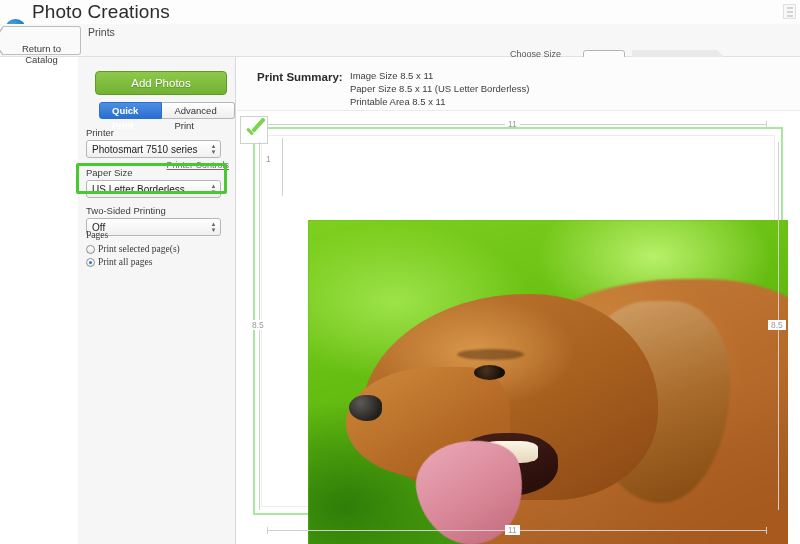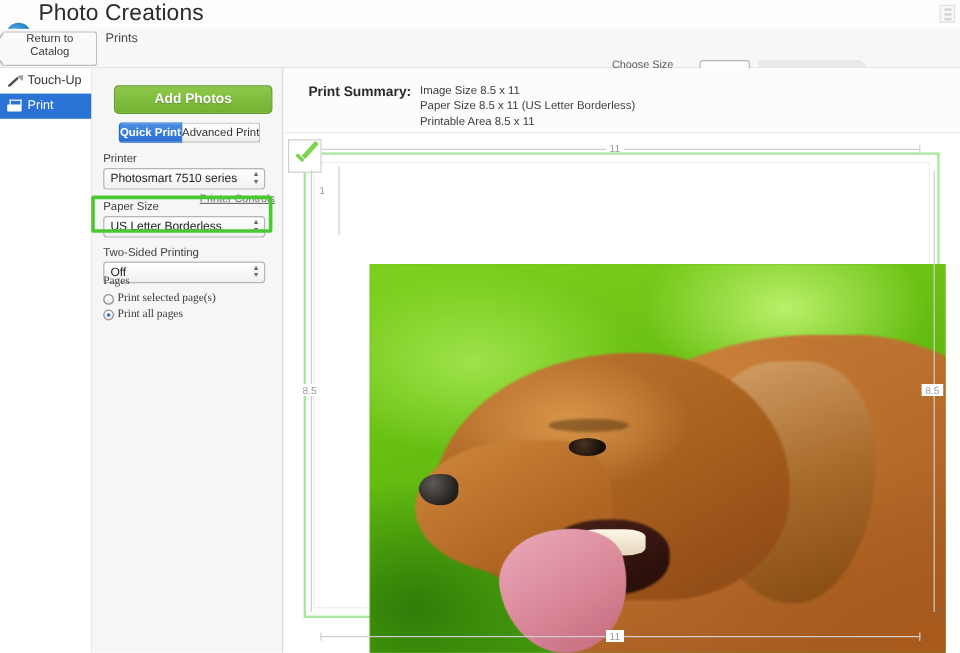--- a/index.html
+++ b/index.html
@@ -43,21 +43,21 @@
 
   
   .toolbar {
     position: absolute; left: 0; top: 24px; width: 800px; height: 33px;
     background: #f7f7f7; border-bottom: 1px solid #e0e0e0;
   }
   .return-btn {
     position: absolute; left: 3px; top: 2px; width: 78px; height: 29px;
     background: #fafafa; border: 1px solid #bdbdbd; border-left: none;
     font-size: 9.5px; color: #3a3a3a; text-align: center;
-    line-height: 11px; padding-top: 0;
+    line-height: 11px; padding-top: 16px;
     border-radius: 0 3px 3px 0;
   }
   .return-btn .arrow {
     position: absolute; left: -11px; top: -1px; width: 0; height: 0;
     border-top: 15px solid transparent; border-bottom: 15px solid transparent;
     border-right: 11px solid #bdbdbd;
   }
   .return-btn .arrow-in {
     position: absolute; left: -9px; top: 0px; width: 0; height: 0;
     border-top: 14px solid transparent; border-bottom: 14px solid transparent;
@@ -138,28 +138,28 @@
 
   
   .panel {
     position: absolute; left: 78px; top: 57px; width: 158px; height: 487px;
     background: #f6f6f6; border-right: 1px solid #d8d8d8;
   }
   .add-photos {
     position: absolute; left: 17px; top: 14px; width: 132px; height: 24px;
     background: linear-gradient(#8ec84a,#72b233);
     border: 1px solid #5f9a26; border-radius: 4px;
-    color: #fff; font-size: 11.5px; font-weight: bold;
+    color: #fff; font-size: 11.5px; font-weight: normal;
     text-align: center; line-height: 22px;
     text-shadow: 0 1px 1px rgba(0,0,0,.25);
   }
   .segmented { position: absolute; left: 21px; top: 45px; display: flex; }
   .seg {
     border: 1px solid #b7b7b7; font-size: 9.5px; height: 17px; line-height: 15px;
-    padding: 0 0; background: linear-gradient(#ffffff,#eeeeee); color:#333;
+    padding: 0 12px; background: linear-gradient(#ffffff,#eeeeee); color:#333;
   }
   .seg.on {
     background: linear-gradient(#4b8fe2,#2a6fd0); color:#fff; border-color:#2a6fd0;
     font-weight: bold;
   }
   .seg:first-child { border-radius: 3px 0 0 3px; }
   .seg:last-child { border-radius: 0 3px 3px 0; border-left: none; }
 
   .fld-label { font-size: 9.5px; color: #3d3d3d; line-height: 12px; }
   .grp { position: absolute; left: 8px; width: 143px; }
@@ -350,30 +350,20 @@
       </div>
     </div>
 
     <div class="share-btn">Share</div>
     <div class="print-btn">
       <span>Print</span>
       <span class="ptip"></span>
     </div>
   </div>
 
-  <div class="leftnav">
-    <div class="nav-item">
-      <span class="nav-ico ico-wand"></span>
-      <span>Touch-Up</span>
-    </div>
-    <div class="nav-item active">
-      <span class="nav-ico ico-printer"></span>
-      <span>Print</span>
-    </div>
-  </div>
 
   <div class="panel">
     <div class="add-photos">Add Photos</div>
 
     <div class="segmented">
       <div class="seg on">Quick Print</div>
       <div class="seg">Advanced Print</div>
     </div>
 
     <div class="grp" id="grp-printer">

